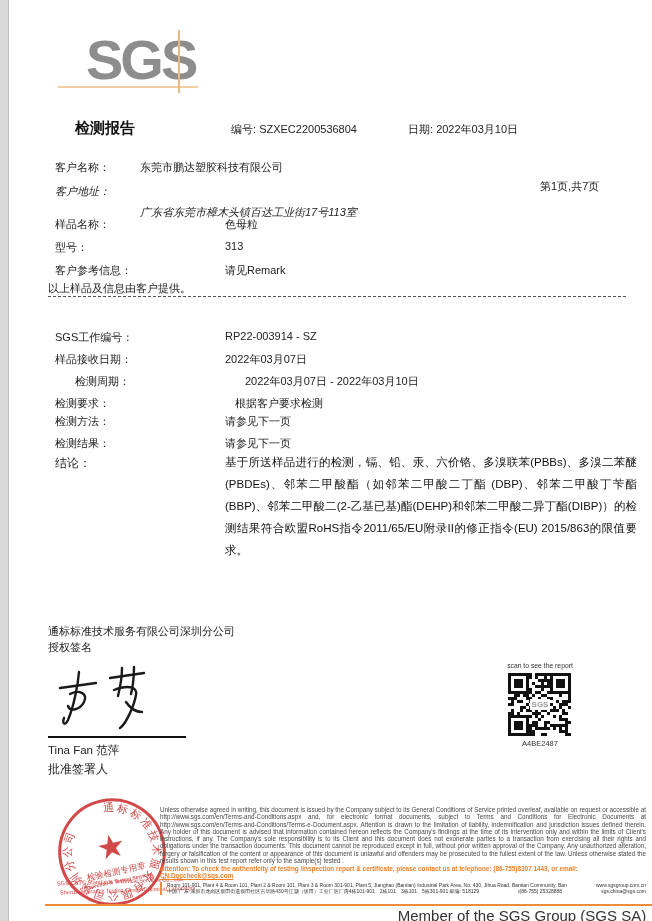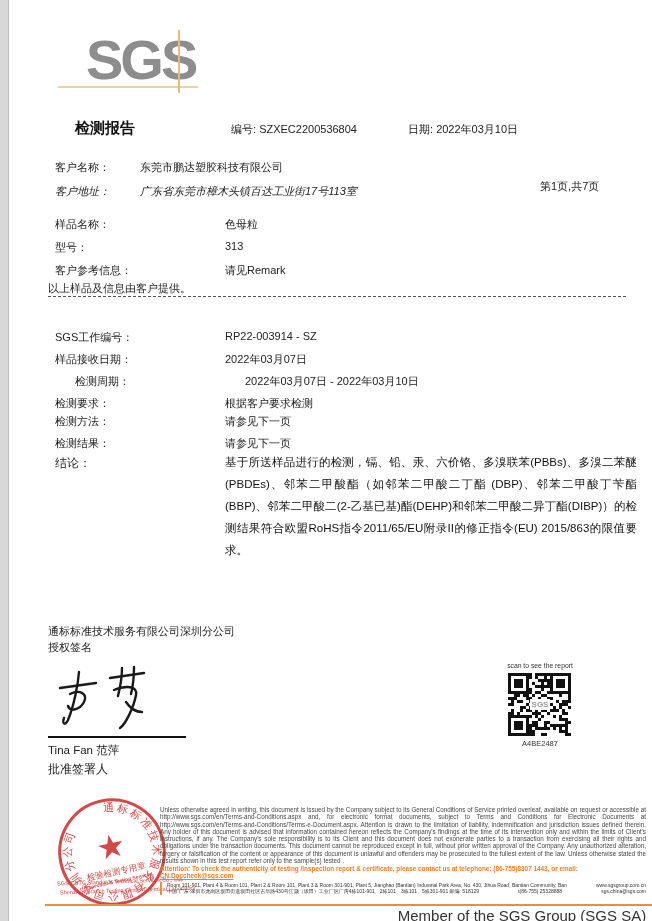--- a/index.html
+++ b/index.html
@@ -77,21 +77,21 @@
     <span class="date-field"><span>日期:</span> <span>2022年03月10日</span></span>
     <span class="page-info">第1页,共7页</span>
   </div>
 
   <div class="row" style="left:55px; top:160px;">
     <span class="lbl">客户名称：</span>
     <span class="val" style="left:85px;">东莞市鹏达塑胶科技有限公司</span>
   </div>
   <div class="row" style="left:55px; top:184px;font-style:italic;">
     <span class="lbl">客户地址：</span>
-    <span class="val" style="left:85px;">广东省东莞市樟木头镇百达工业街17号113室</span>
+    <span class="val" style="left:85px;margin-top:21px;">广东省东莞市樟木头镇百达工业街17号113室</span>
   </div>
 
   <div class="row" style="left:55px; top:217px;">
     <span class="lbl">样品名称：</span>
     <span class="val" style="left:170px;">色母粒</span>
   </div>
   <div class="row" style="left:55px; top:240px;">
     <span class="lbl">型号：</span>
     <span class="val" style="left:170px;">313</span>
   </div>
@@ -110,21 +110,21 @@
   <div class="row" style="left:55px; top:352px;">
     <span class="lbl">样品接收日期：</span>
     <span class="val" style="left:170px;">2022年03月07日</span>
   </div>
   <div class="row" style="left:39px; top:374px;margin-left:36px;">
     <span class="lbl">检测周期：</span>
     <span class="val" style="left:170px;">2022年03月07日 - 2022年03月10日</span>
   </div>
   <div class="row" style="left:55px; top:396px;">
     <span class="lbl">检测要求：</span>
-    <span class="val" style="left:170px;">根据客户要求检测</span>
+    <span class="val" style="left:180px;">根据客户要求检测</span>
   </div>
   <div class="row" style="left:55px; top:414px;">
     <span class="lbl">检测方法：</span>
     <span class="val" style="left:170px;">请参见下一页</span>
   </div>
   <div class="row" style="left:55px; top:436px;">
     <span class="lbl">检测结果：</span>
     <span class="val" style="left:170px;">请参见下一页</span>
   </div>
   <div class="conclusion-lbl">结论：</div>

